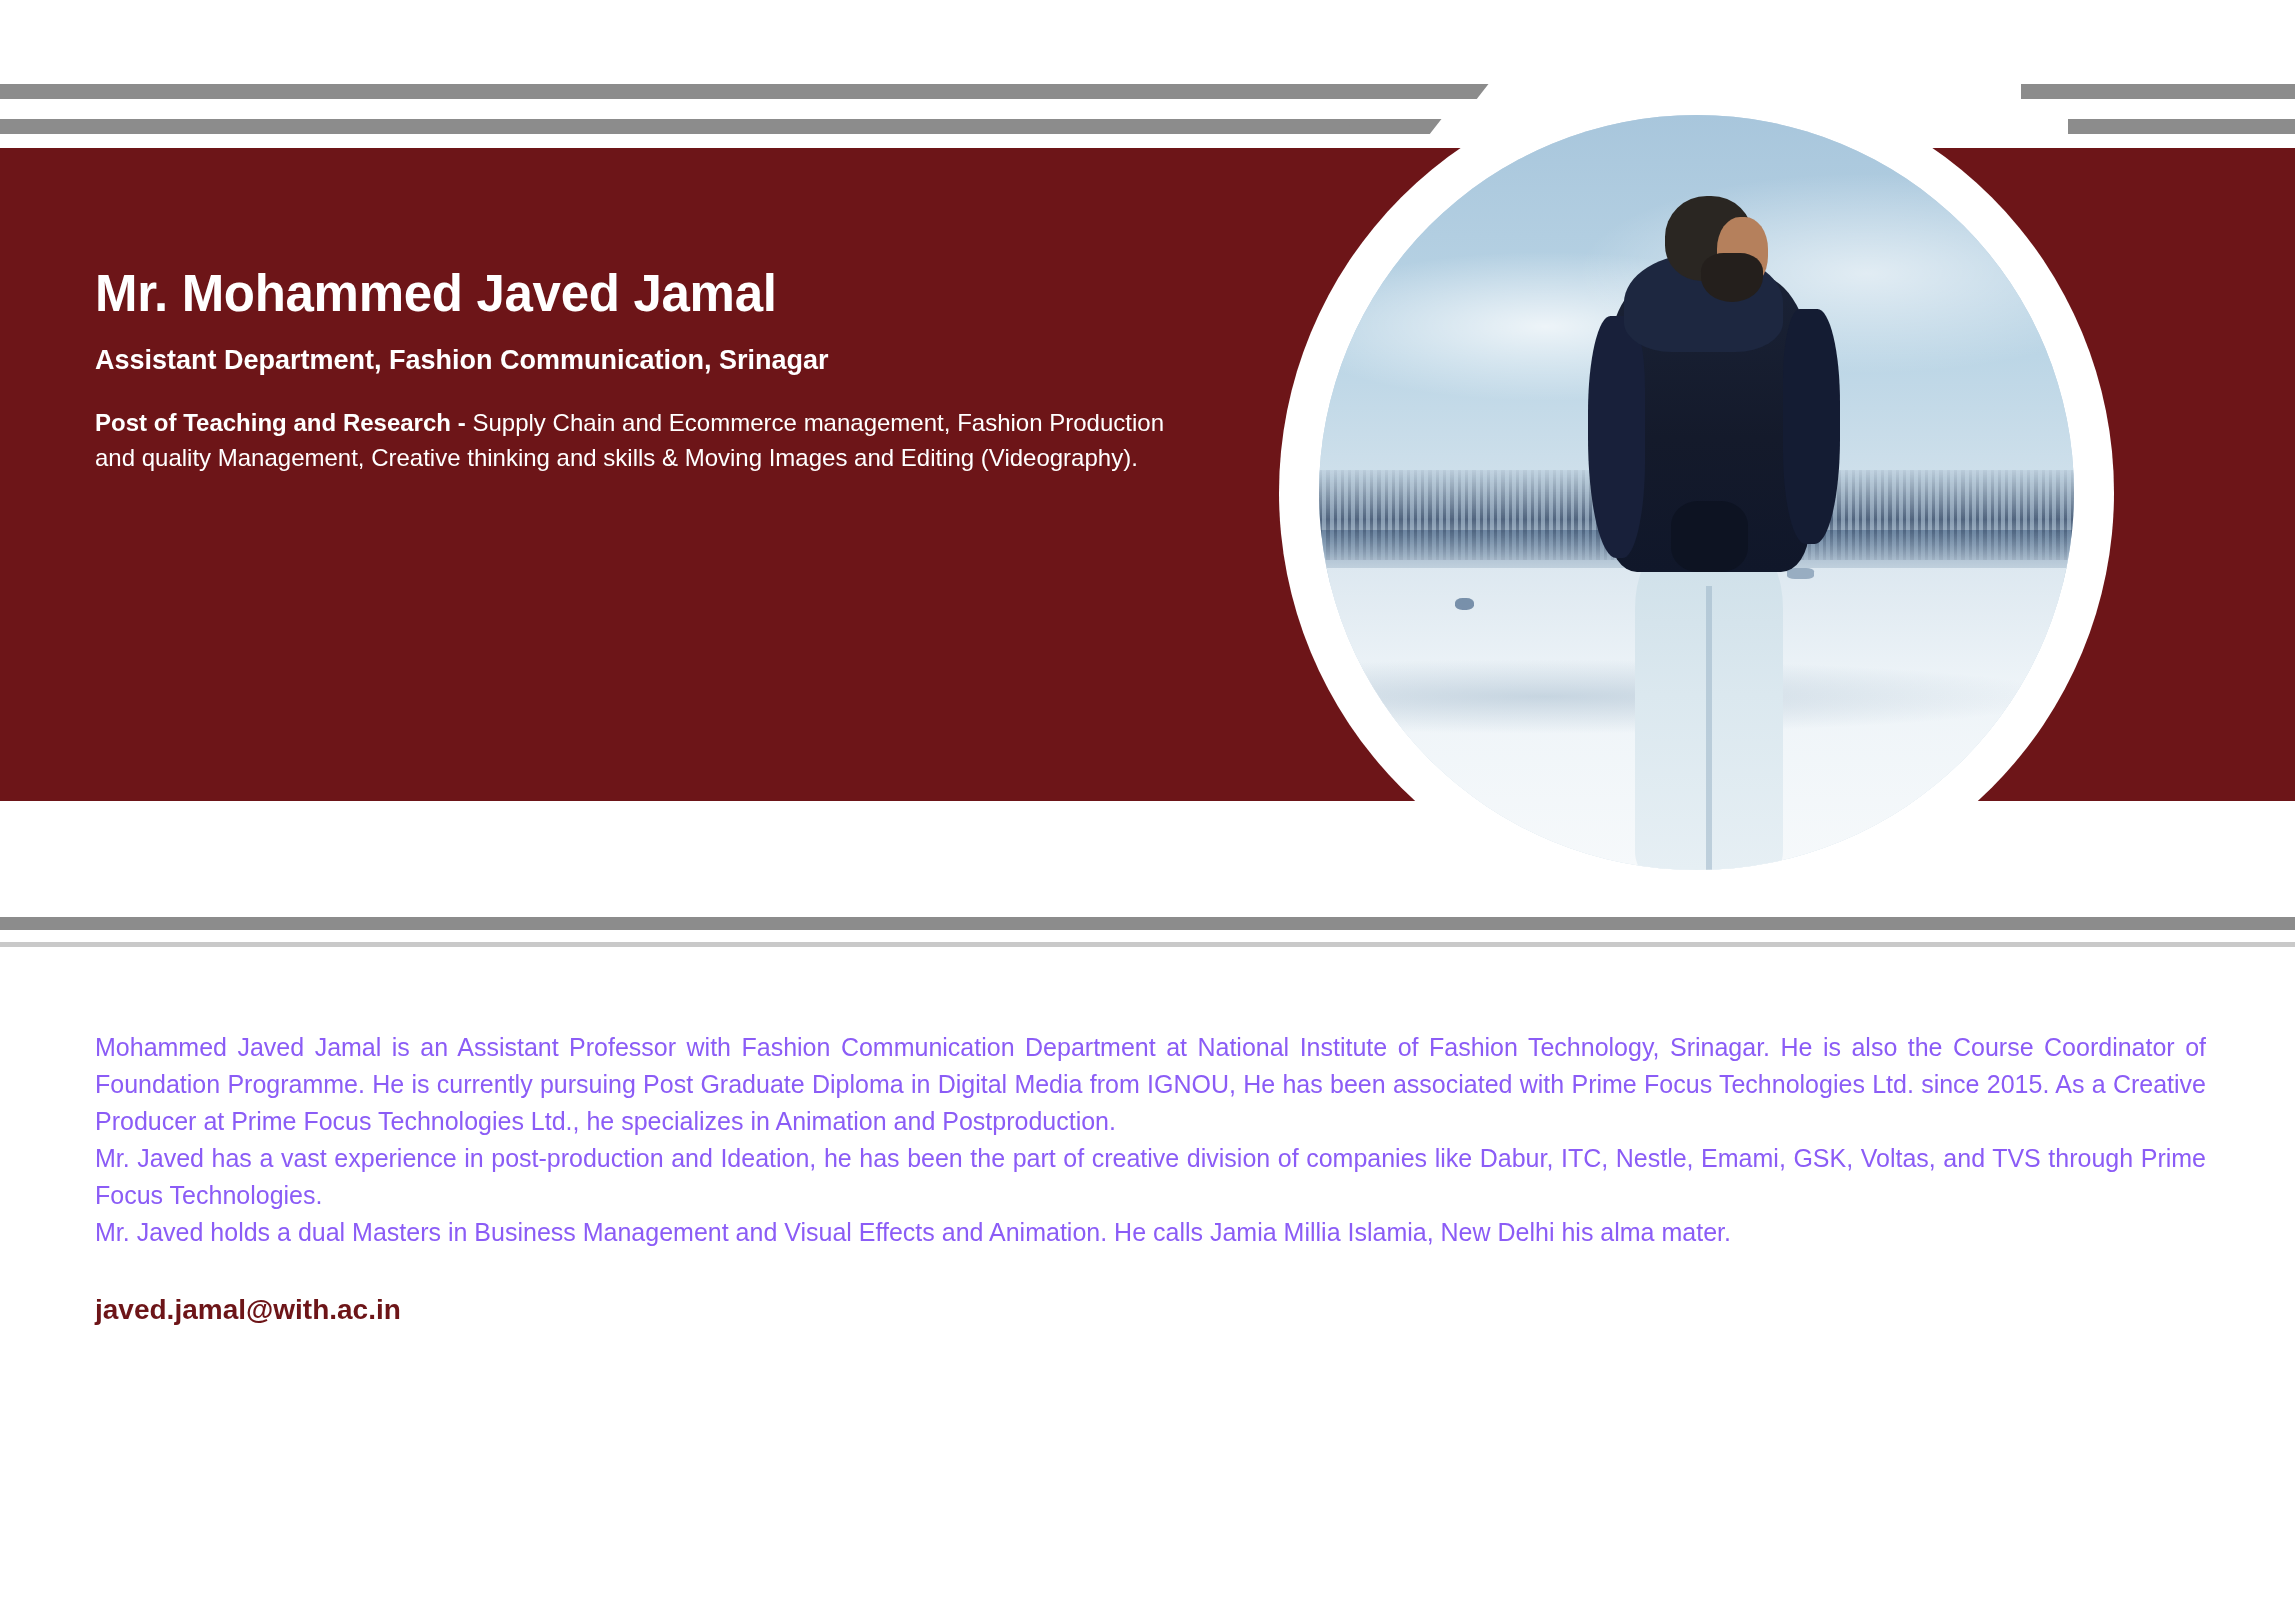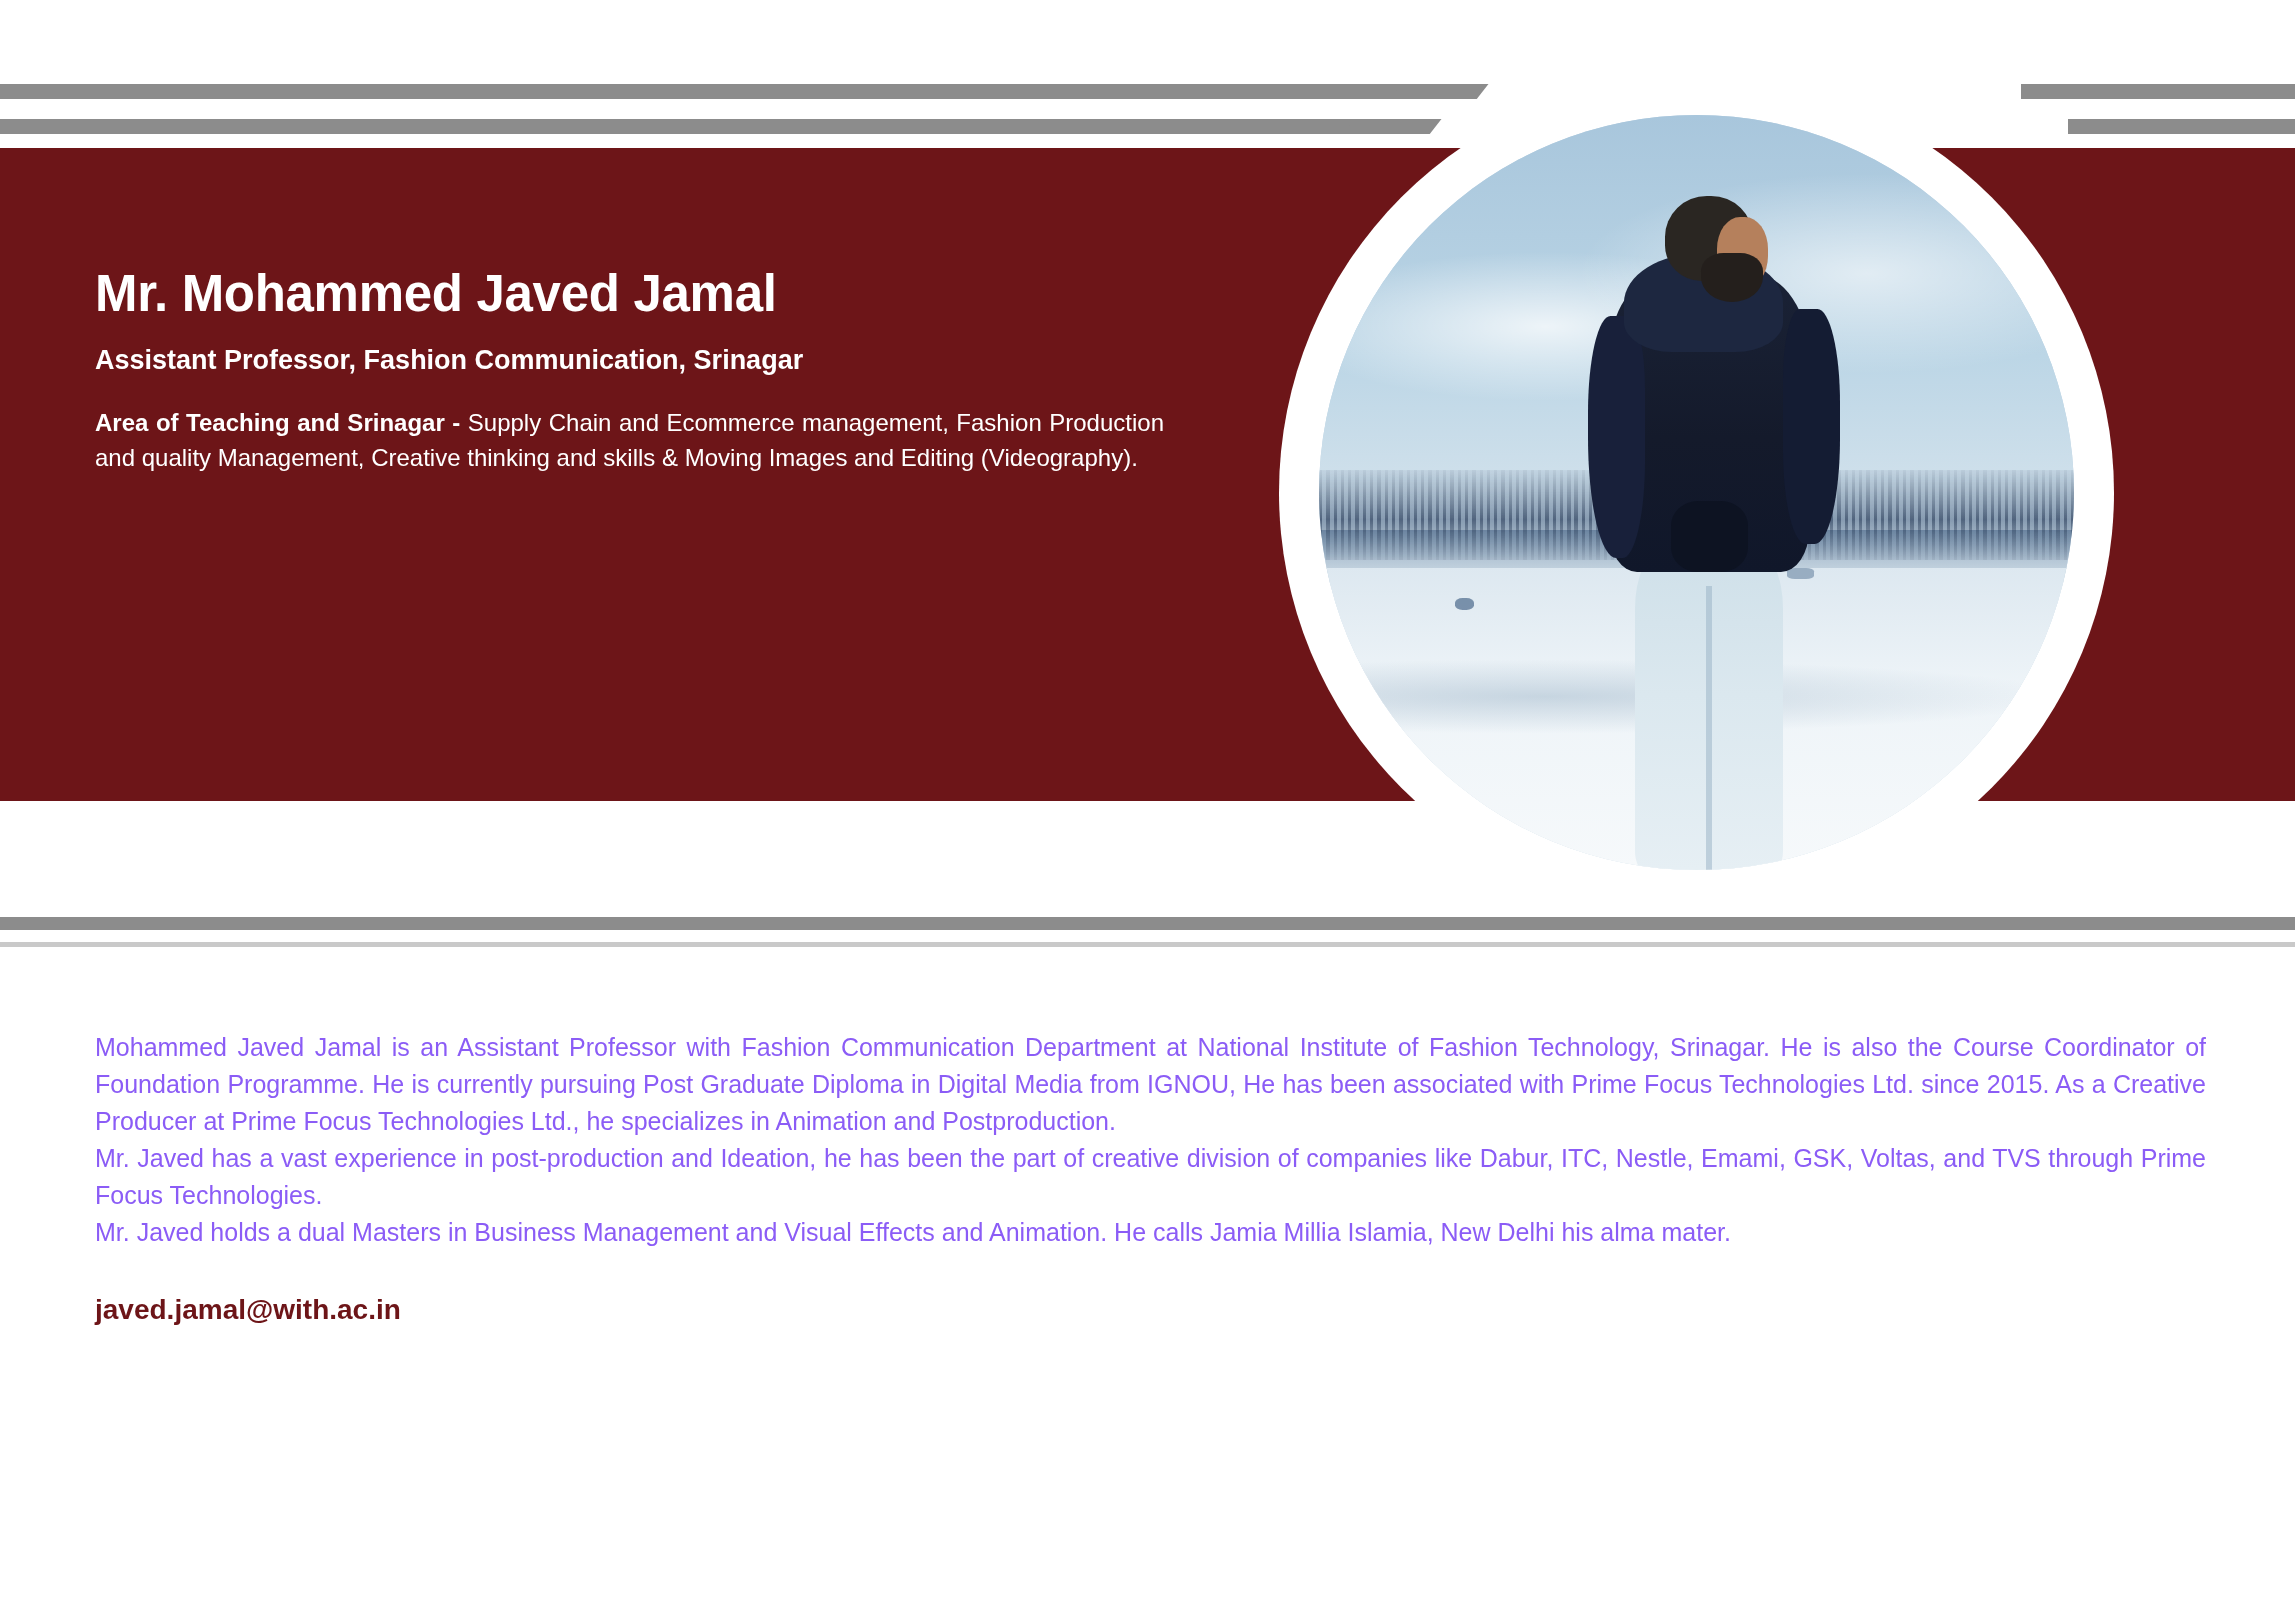--- a/index.html
+++ b/index.html
@@ -261,23 +261,23 @@
       <div class="ph-glove"></div>
       <div class="ph-hood"></div>
       <div class="ph-head"></div>
       <div class="ph-face"></div>
       <div class="ph-beard"></div>
     </div>
   </div>
 
   <div class="header-text">
     <div class="person-name">Mr. Mohammed Javed Jamal</div>
-    <div class="person-title">Assistant Professor, Fashion Communication, Srinagar</div>
+    <div class="person-title">Assistant Department, Fashion Communication, Srinagar</div>
     <div class="area-block">
-      <span class="area-label">Area of  Teaching and Srinagar - </span><span>Supply Chain and Ecommerce management, Fashion Production and quality Management, Creative thinking and skills &amp; Moving Images and Editing (Videography).</span>
+      <span class="area-label">Post of  Teaching and Research - </span><span>Supply Chain and Ecommerce management, Fashion Production and quality Management, Creative thinking and skills &amp; Moving Images and Editing (Videography).</span>
     </div>
   </div>
 
   <div class="mid-stripe-1"></div>
   <div class="mid-stripe-2"></div>
 
   <div class="body-block">
     <p class="bio-para">Mohammed Javed Jamal is an Assistant Professor with Fashion Communication Department at National Institute of Fashion Technology, Srinagar. He is also the Course Coordinator of Foundation Programme. He is currently pursuing Post Graduate Diploma in Digital Media from IGNOU, He has been associated with Prime Focus Technologies Ltd. since 2015. As a Creative Producer at Prime Focus Technologies Ltd., he specializes in Animation and Postproduction.</p>
     <p class="bio-para">Mr. Javed has a vast experience in post-production and Ideation, he has been the part of creative division of companies like Dabur, ITC, Nestle, Emami, GSK, Voltas, and TVS through Prime Focus Technologies.</p>
     <p class="bio-para">Mr. Javed holds a dual Masters in Business Management and Visual Effects and Animation. He calls Jamia Millia Islamia, New Delhi his alma mater.</p>

